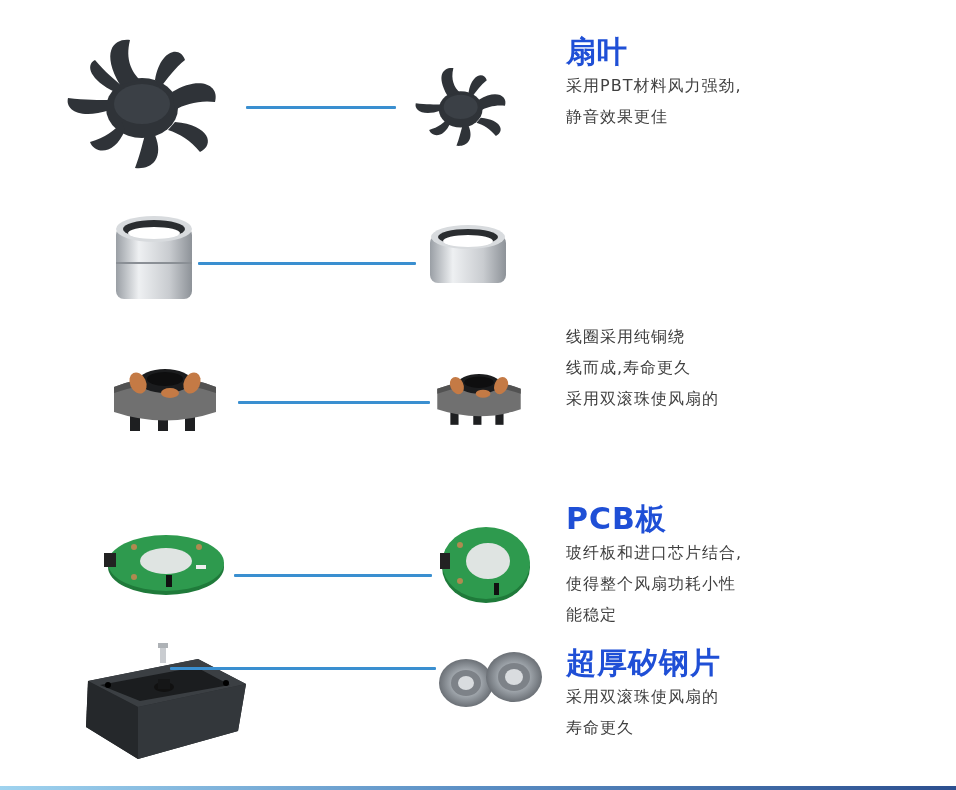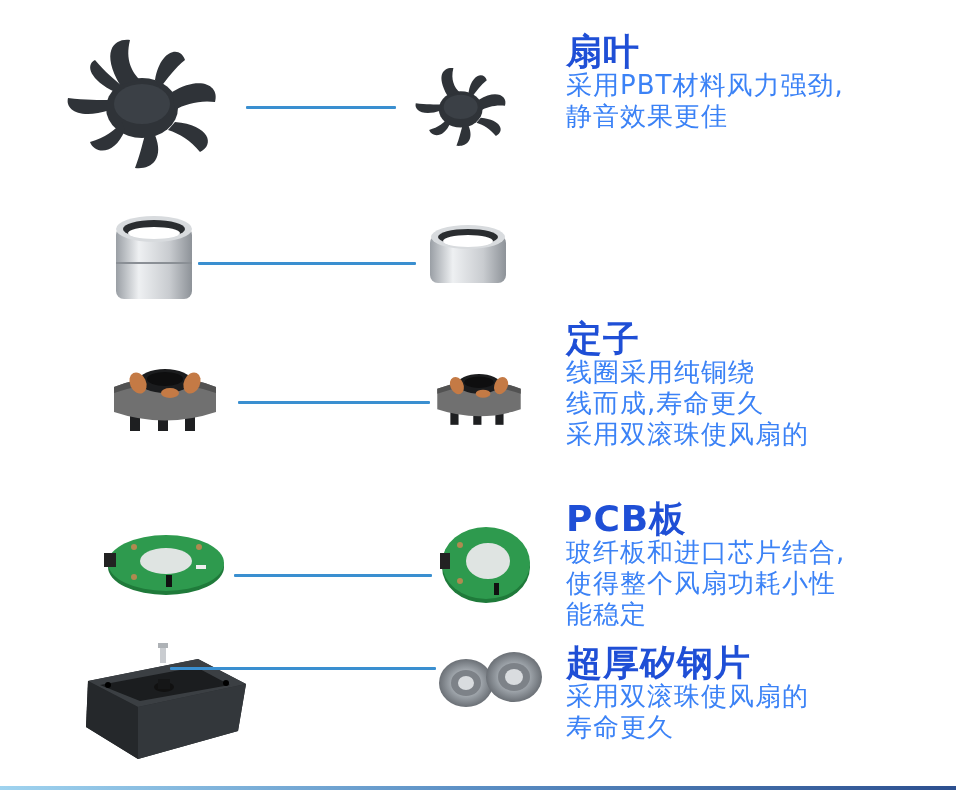--- a/index.html
+++ b/index.html
@@ -1,22 +1,22 @@
 <!DOCTYPE html>
 <html><head>
   <meta charset="utf-8">
   <style>
     html, body { margin:0; padding:0; background:#ffffff; }
     body { width:956px; height:790px; position:relative; overflow:hidden; font-family:"DejaVu Sans", sans-serif; }
     .row { position:absolute; left:0; width:956px; }
     .part-left, .part-right { position:absolute; }
     .connector { position:absolute; height:3px; background:#3a8fd0; border-radius:1px; }
     .text-block { position:absolute; left:566px; }
-    .title { color:#1f4fd6; font-weight:bold; font-size:36px; line-height:36px; letter-spacing:1px; }
-    .desc { color:#3b82f6; font-size:26px; line-height:31px; letter-spacing:1px; }
+    .title { color:#1f4fd6; font-weight:bold; font-size:30px; line-height:36px; letter-spacing:1px; }
+    .desc { color:#404040; font-size:16px; line-height:31px; letter-spacing:1px; }
     .bottom-bar { position:absolute; left:0; bottom:0; width:956px; height:4px;
       background:linear-gradient(90deg,#9fd3ef 0%,#5a8ec4 50%,#2c4f8f 100%); }
     svg { display:block; }
   </style>
 </head>
 <body>
 
 <div class="row" style="top:0;height:175px;">
   <div class="part-left" style="left:60px;top:30px;">
     <svg width="170" height="140" viewBox="0 0 170 140">
@@ -110,21 +110,20 @@
       <path d="M4 30 Q55 10 106 30 L106 55 Q55 72 4 55 Z" fill="#707070"></path>
       <path d="M4 30 Q55 10 106 30 L106 36 Q55 18 4 36 Z" fill="#525252"></path>
       <ellipse cx="55" cy="24" rx="26" ry="12" fill="#1b1c1e"></ellipse>
       <ellipse cx="55" cy="22" rx="18" ry="7" fill="#0e0e0f"></ellipse>
       <ellipse cx="28" cy="26" rx="8" ry="11" fill="#c47a45" transform="rotate(-25 28 26)"></ellipse>
       <ellipse cx="82" cy="26" rx="8" ry="11" fill="#c47a45" transform="rotate(25 82 26)"></ellipse>
       <ellipse cx="60" cy="36" rx="9" ry="5" fill="#c47a45"></ellipse>
     </svg>
   </div>
   <div class="text-block" style="top:6px;">
-    <div class="title">定子</div>
     <div class="desc">线圈采用纯铜绕</div>
     <div class="desc">线而成,寿命更久</div>
     <div class="desc">采用双滚珠使风扇的</div>
   </div>
 </div>
 
 <div class="row" style="top:475px;height:160px;margin-top:22px;">
   <div class="part-left" style="left:104px;top:34px;">
     <svg width="124" height="66" viewBox="0 0 124 66">
       <ellipse cx="62" cy="36" rx="58" ry="28" fill="#1f7a3a"></ellipse>

